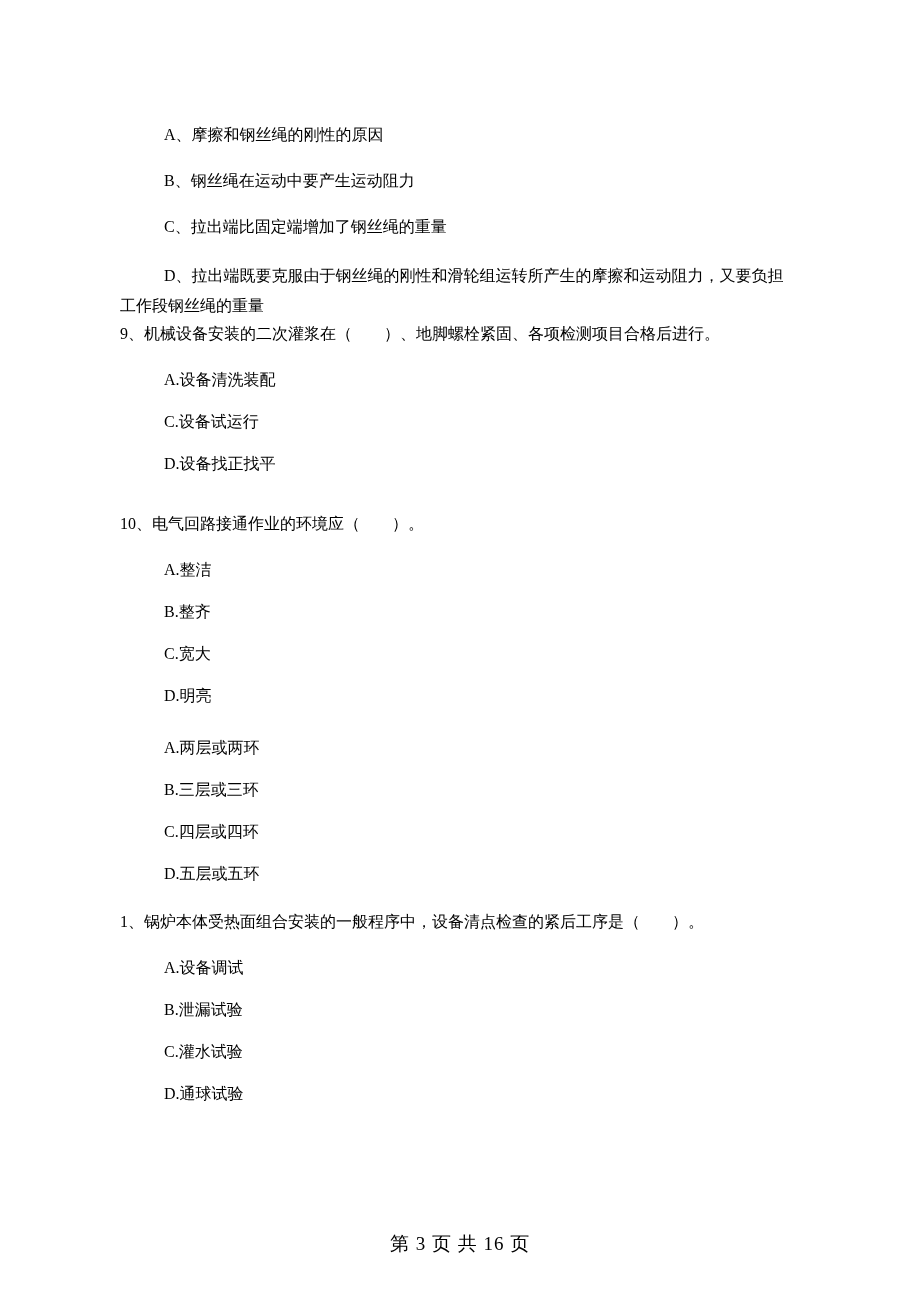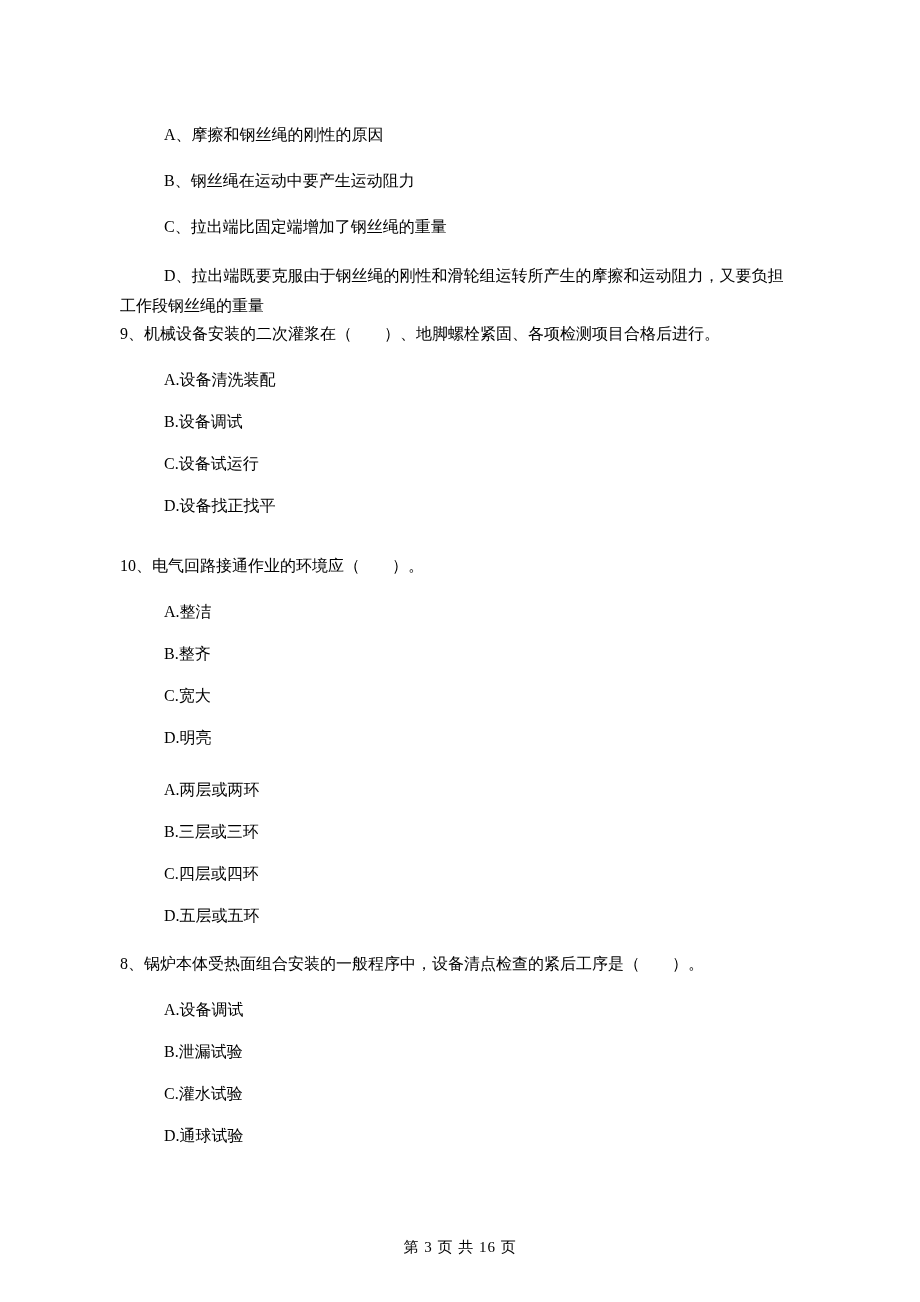--- a/index.html
+++ b/index.html
@@ -37,55 +37,54 @@
     .question {
       margin-bottom: 22px;
       padding-left: 0;
     }
     .footer {
       position: absolute;
       bottom: 44px;
       left: 0;
       right: 0;
       text-align: center;
-      font-size: 15px;
+      font-size: 19px;
       letter-spacing: 1px;
     }
   </style>
 </head>
 <body>
 
 <div class="page">
 
   <div class="opt-indent">A、摩擦和钢丝绳的刚性的原因</div>
   <div class="opt-indent">B、钢丝绳在运动中要产生运动阻力</div>
   <div class="opt-indent">C、拉出端比固定端增加了钢丝绳的重量</div>
   <div class="long-opt-d">
     <span class="first">D、拉出端既要克服由于钢丝绳的刚性和滑轮组运转所产生的摩擦和运动阻力，又要负担</span><br>
     <span>工作段钢丝绳的重量</span>
   </div>
 
   <div class="question">9、机械设备安装的二次灌浆在（　　）、地脚螺栓紧固、各项检测项目合格后进行。</div>
   <div class="opt-indent-wide">A.设备清洗装配</div>
-  <div class="opt-indent-wide">B.设备调试</div>
   <div class="opt-indent-wide">C.设备试运行</div>
   <div class="opt-indent-wide" style="margin-bottom:36px">D.设备找正找平</div>
 
   <div class="question">10、电气回路接通作业的环境应（　　）。</div>
   <div class="opt-indent-wide">A.整洁</div>
   <div class="opt-indent-wide">B.整齐</div>
   <div class="opt-indent-wide">C.宽大</div>
   <div class="opt-indent-wide" style="margin-bottom:28px">D.明亮</div>
 
   <div class="opt-indent-wide">A.两层或两环</div>
   <div class="opt-indent-wide">B.三层或三环</div>
   <div class="opt-indent-wide">C.四层或四环</div>
   <div class="opt-indent-wide" style="margin-bottom:24px">D.五层或五环</div>
 
-  <div class="question">8、锅炉本体受热面组合安装的一般程序中，设备清点检查的紧后工序是（　　）。</div>
+  <div class="question">1、锅炉本体受热面组合安装的一般程序中，设备清点检查的紧后工序是（　　）。</div>
   <div class="opt-indent-wide">A.设备调试</div>
   <div class="opt-indent-wide">B.泄漏试验</div>
   <div class="opt-indent-wide">C.灌水试验</div>
   <div class="opt-indent-wide">D.通球试验</div>
 
 </div>
 
 <div class="footer">第 3 页 共 16 页</div>
 
 </body></html>

